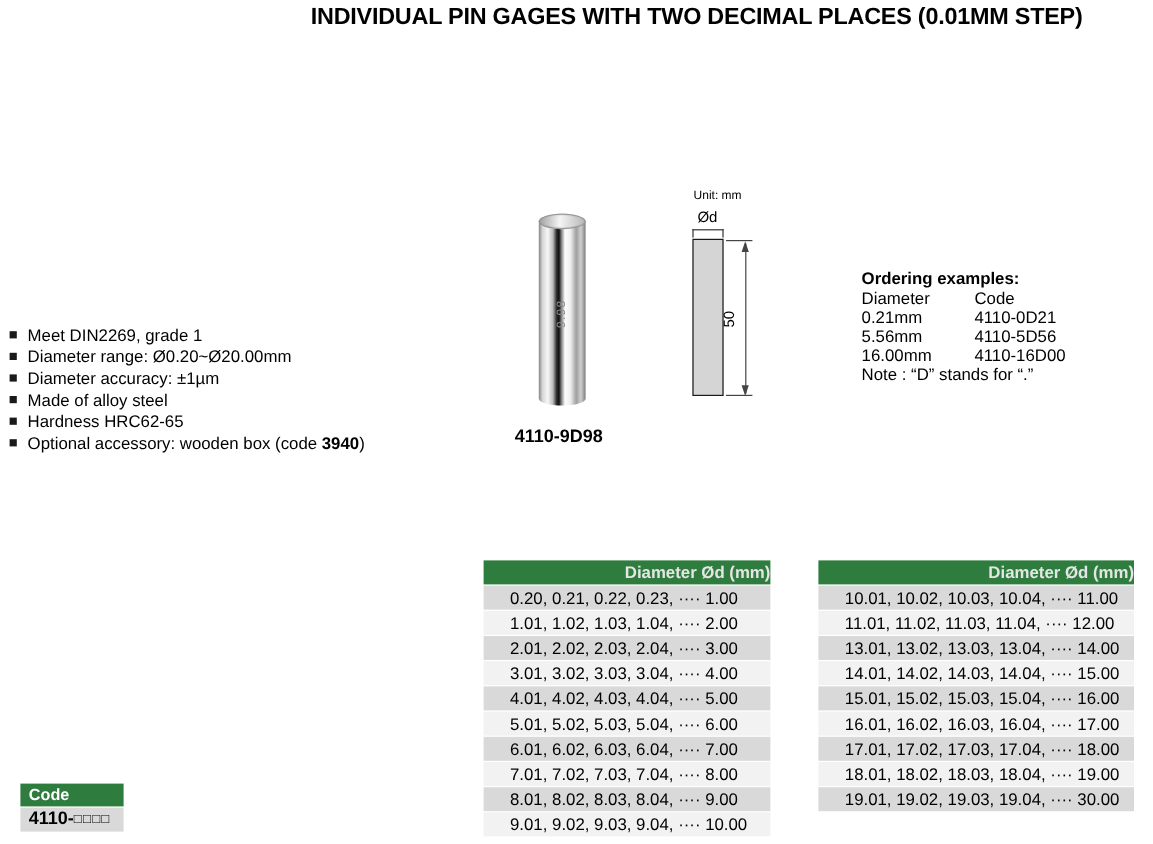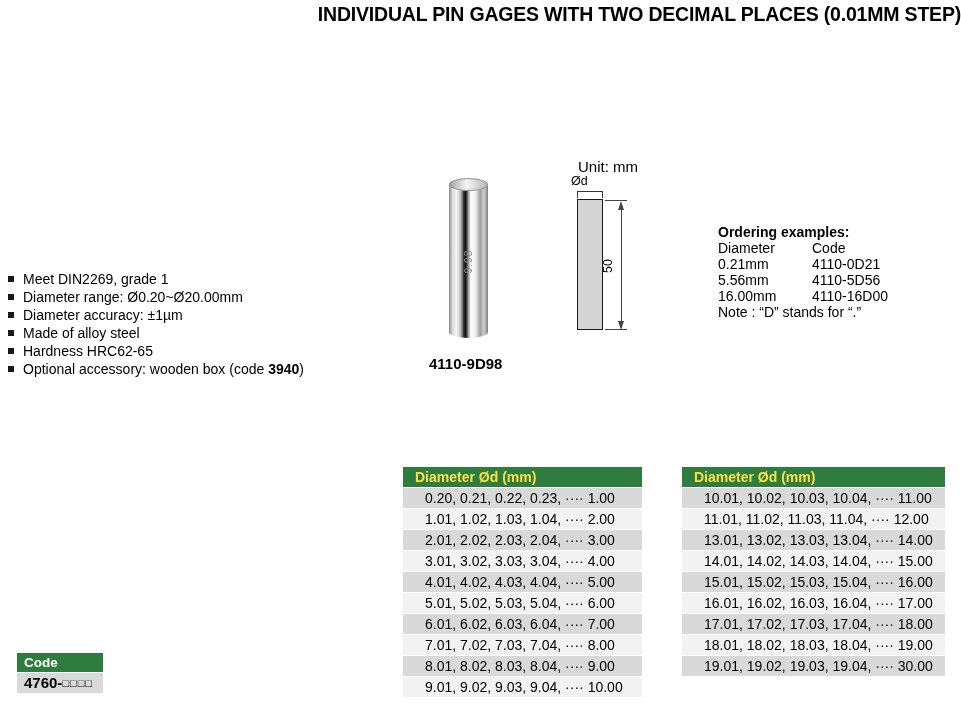--- a/index.html
+++ b/index.html
@@ -13,21 +13,21 @@
   body{
     width:961px;height:703px;background:#ffffff;color:#000;
     font-family:"Liberation Sans", sans-serif;
     position:relative;overflow:hidden;
   }
   .page{position:relative;width:961px;height:703px;}
 
   
   .title{
     position:absolute;left:200px;top:3px;width:761px;
-    text-align:right;font-size:19.5px;font-weight:bold;letter-spacing:-0.2px;
+    text-align:center;font-size:19.5px;font-weight:bold;letter-spacing:-0.2px;
     white-space:nowrap;
   }
 
   
   .features{position:absolute;left:8px;top:270px;}
   .feature{display:flex;align-items:center;height:18px;font-size:14px;white-space:nowrap;}
   .bullet{width:6px;height:6px;background:#1a1a1a;margin-right:9px;flex:none;}
   .feature b{font-weight:bold;}
 
   
@@ -47,22 +47,22 @@
     box-shadow:inset 0 0 1px 1px #8f8f8f;z-index:2;
   }
   .pin-marking{
     position:absolute;top:78px;left:0;width:100%;text-align:center;
     transform:rotate(-90deg);font-size:10px;color:#8a8a8a;letter-spacing:1px;z-index:3;
   }
   .pin-code{margin-top:17px;text-align:left;font-weight:bold;font-size:15px;white-space:nowrap;}
 
   
   .drawing{position:absolute;left:565px;top:158px;width:75px;height:190px;}
-  .unit-label{position:absolute;top:0;left:13px;font-size:15px;white-space:nowrap;}
-  .dia-label{position:absolute;top:16px;left:6px;width:37px;text-align:left;font-size:12.5px;}
+  .unit-label{position:absolute;top:0;left:13px;font-size:10px;white-space:nowrap;}
+  .dia-label{position:absolute;top:16px;left:6px;width:37px;text-align:center;font-size:12.5px;}
   .dim-bracket{
     position:absolute;top:33px;left:12px;width:26px;height:7px;
     border-top:1px solid #333;border-left:1px solid #333;border-right:1px solid #333;
   }
   .draw-rect{
     position:absolute;top:41px;left:12px;width:26px;height:131px;
     background:var(--fill);border:1px solid #1a1a1a;
   }
   .ext-top{position:absolute;top:42px;left:40px;width:22px;border-top:1px solid #444;}
   .ext-bottom{position:absolute;top:171px;left:40px;width:22px;border-top:1px solid #444;}
@@ -87,22 +87,22 @@
   .ordering-heading{font-weight:bold;}
   .ordering-row{display:flex;white-space:nowrap;}
   .ordering-row .d{width:94px;flex:none;}
   .ordering-note{white-space:nowrap;}
 
   
   .dtable{position:absolute;top:467px;}
   .dtable-1{left:403px;width:239px;}
   .dtable-2{left:682px;width:263px;}
   .dtable .hdr{
-    height:20px;line-height:20px;background:var(--green);color:#fde047;
-    font-weight:bold;font-size:14px;padding-left:12px;margin-bottom:1px;white-space:nowrap;
+    height:20px;line-height:20px;background:var(--green);color:#e5e5e5;
+    font-weight:bold;font-size:14px;margin-bottom:1px;white-space:nowrap;text-align:right;
   }
   .dtable .rows > div{
     height:20px;line-height:20px;font-size:14px;padding-left:22px;
     margin-bottom:1px;white-space:nowrap;
   }
   .dtable .rows > div:nth-child(odd){background:var(--row-dark);}
   .dtable .rows > div:nth-child(even){background:var(--row-light);}
 
   
   .code-box{position:absolute;left:17px;top:653px;width:86px;}
@@ -221,17 +221,17 @@
       <div>16.01, 16.02, 16.03, 16.04, ···· 17.00</div>
       <div>17.01, 17.02, 17.03, 17.04, ···· 18.00</div>
       <div>18.01, 18.02, 18.03, 18.04, ···· 19.00</div>
       <div>19.01, 19.02, 19.03, 19.04, ···· 30.00</div>
     </div>
   </div>
 
   <div class="code-box">
     <div class="hdr">Code</div>
     <div class="val">
-      <span class="prefix">4760-</span><span class="squares">□□□□</span>
+      <span class="prefix">4110-</span><span class="squares">□□□□</span>
     </div>
   </div>
 
 </div>
 
 </body></html>

